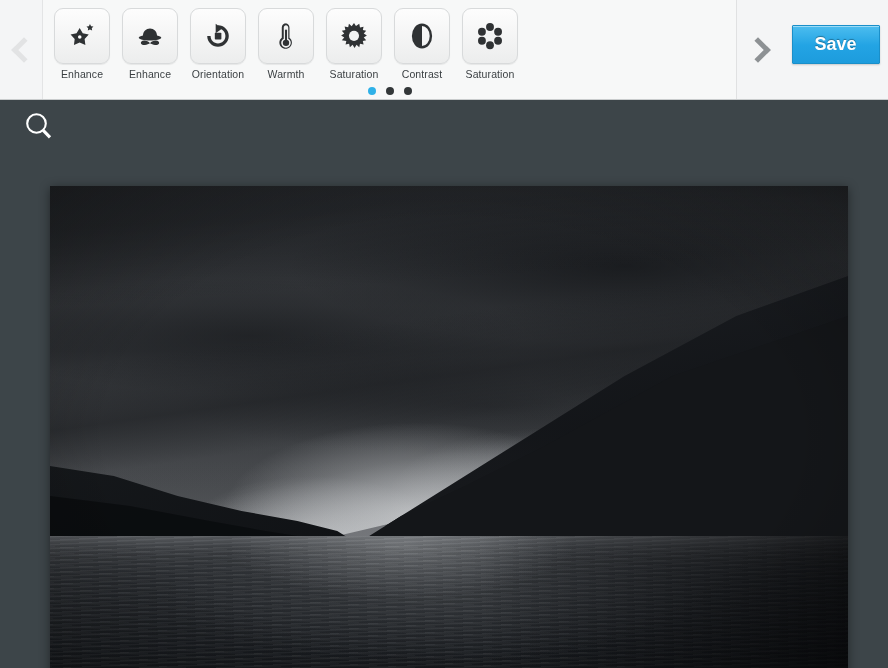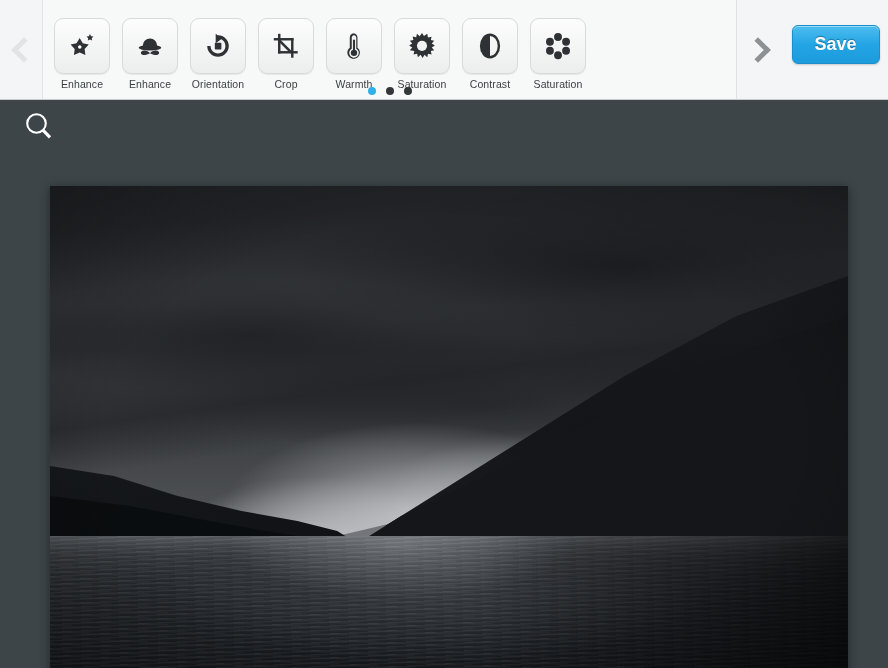--- a/index.html
+++ b/index.html
@@ -47,21 +47,21 @@
   .tool-strip-wrap {
     flex: 1 1 auto;
     position: relative;
     background: #f7f8f8;
     border-left: 1px solid #e3e4e5;
     border-right: 1px solid #e0e1e2;
     overflow: hidden;
   }
   .tool-strip {
     display: flex; align-items: flex-start;
-    padding: 18px 5px 0 5px;
+    padding: 8px 5px 0 5px;
     height: 82px;
     gap: 0px;
   }
   .tool {
     width: 68px;
     display: flex; flex-direction: column; align-items: center;
     cursor: pointer;
     flex: 0 0 68px;
   }
   .tool-tile {
@@ -92,21 +92,21 @@
 
   
   .save-zone {
     flex: 0 0 105px; width: 105px;
     display: flex; align-items: flex-start; justify-content: center;
     padding-top: 25px;
     background: #f4f5f6;
   }
   .save-btn {
     width: 88px; height: 39px;
-    border-radius: 6px;
+    border-radius: 1px;
     background: linear-gradient(180deg,#4cbdef 0%,#23a4e4 52%,#1d9cdd 100%);
     border: 1px solid #1a8fc9;
     box-shadow: inset 0 1px 0 rgba(255,255,255,0.45), 0 1px 2px rgba(0,0,0,0.18);
     color: #ffffff;
     font-size: 18px; font-weight: bold;
     display: flex; align-items: center; justify-content: center;
     text-shadow: 0 -1px 1px rgba(0,0,0,0.35);
     cursor: pointer;
   }
 
@@ -295,32 +295,20 @@
             <svg width="30" height="30" viewBox="0 0 32 32">
               <path class="icon-fill" d="M16 4.5c6.3 0 11.5 5.2 11.5 11.5S22.3 27.5 16 27.5 4.5 22.3 4.5 16h3.6c0 4.4 3.5 7.9 7.9 7.9s7.9-3.5 7.9-7.9S20.4 8.1 16 8.1z"></path>
               <path class="icon-fill" d="M13.5 3l7 5-7 5z"></path>
               <rect class="icon-fill" x="12.6" y="12.6" width="7" height="7" rx="0.8"></rect>
             </svg>
           </div>
           <div class="tool-label">Orientation</div>
         </div>
 
 
-        <div class="tool">
-          <div class="tool-tile">
-            <svg width="30" height="30" viewBox="0 0 32 32">
-              <rect class="icon-fill" x="7.5" y="3" width="2.6" height="21"></rect>
-              <rect class="icon-fill" x="7.5" y="21.4" width="21" height="2.6"></rect>
-              <rect class="icon-fill" x="3" y="7.5" width="21" height="2.6"></rect>
-              <rect class="icon-fill" x="21.4" y="7.5" width="2.6" height="21"></rect>
-              <path class="icon-fill" d="M9.2 8.4l13.6 13.6-1.9 1.9L7.3 10.3z"></path>
-            </svg>
-          </div>
-          <div class="tool-label">Crop</div>
-        </div>
 
         <div class="tool">
           <div class="tool-tile">
             <svg width="30" height="30" viewBox="0 0 32 32">
               <path class="icon-fill" d="M16 2.5c-2.5 0-4.5 2-4.5 4.5v10.8c-1.6 1.2-2.6 3.1-2.6 5.2 0 3.7 3 6.7 6.7 6.7s6.7-3 6.7-6.7c0-2.1-1-4-2.6-5.2V7c0-2.5-2-4.5-4.5-4.5z"></path>
               <path d="M16 4.6c-1.3 0-2.4 1.1-2.4 2.4v11.9c-1.6 0.8-2.7 2.5-2.7 4.4 0 2.8 2.3 5.1 5.1 5.1s5.1-2.3 5.1-5.1c0-1.9-1.1-3.6-2.7-4.4V7c0-1.3-1.1-2.4-2.4-2.4z" fill="#f2f3f3"></path>
               <circle class="icon-fill" cx="16" cy="23.3" r="3.4"></circle>
               <rect class="icon-fill" x="14.9" y="9" width="2.2" height="13" rx="1.1"></rect>
             </svg>
           </div>

